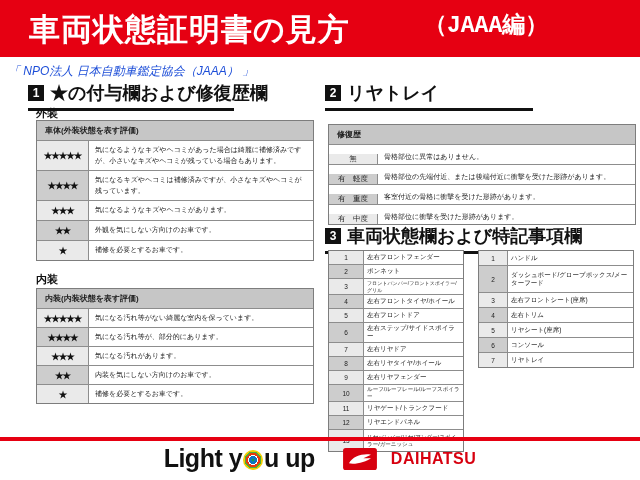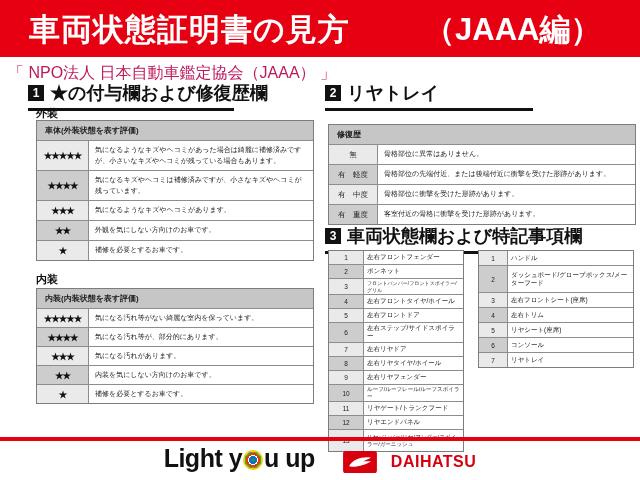--- a/index.html
+++ b/index.html
@@ -2,23 +2,23 @@
 <html><head>
 <meta charset="utf-8">
 <style>
   html,body{margin:0;padding:0;}
   body{width:640px;height:480px;font-family:"Liberation Sans",sans-serif;background:#fff;}
   .page{position:absolute;top:0;left:0;width:640px;height:478px;overflow:hidden;background:#fff;}
 
   
   .banner{position:absolute;left:0;top:0;width:640px;height:57px;background:#e60012;}
   .banner .title{position:absolute;left:29px;top:9px;font-size:31px;font-weight:bold;color:#fff;letter-spacing:1px;}
-  .banner .edition{position:absolute;left:424px;top:9px;font-size:31px;font-weight:bold;color:#fff;}
-
-  .subtitle{position:absolute;left:8px;top:63px;font-size:16px;color:#be185d;}
+  .banner .edition{position:absolute;left:424px;top:9px;font-size:23px;font-weight:bold;color:#fff;font-family:Liberation Mono, monospace;}
+
+  .subtitle{position:absolute;left:8px;top:63px;font-size:12px;color:#1d4ed8;font-style:italic;}
 
   
   .sec{position:absolute;display:flex;align-items:center;gap:6px;border-bottom:3px solid #111;padding-bottom:3px;}
   .sec-num{width:16px;height:16px;background:#111;color:#fff;font-weight:bold;font-size:12px;
            display:flex;align-items:center;justify-content:center;flex:none;}
   .sec-title{font-weight:bold;font-size:18px;color:#111;white-space:nowrap;}
   #sec1{left:28px;top:81px;width:206px;}
   #sec2{left:325px;top:81px;width:208px;}
   #sec3{left:325px;top:224px;width:210px;}
 
@@ -39,40 +39,40 @@
   #ext-tbl{top:120px;}
   #int-tbl{top:288px;}
   .stars-tbl .lab{width:51px;font-size:9.5px;font-weight:bold;letter-spacing:-1px;color:#111;}
   .h2l{min-height:29px;}
   .h1l{min-height:19px;}
   .h18{min-height:18px;}
 
   
   #repair-tbl{left:328px;top:124px;width:306px;}
   #repair-tbl .lab{width:48px;font-size:7.5px;color:#222;}
-  #repair-tbl .row{min-height:19px;}
+  #repair-tbl .row{min-height:19px;align-items:flex-end;}
   #repair-tbl .row.head{min-height:16px;}
 
   
   .cond .lab{font-size:6.5px;color:#222;}
   .cond .desc{font-size:6.5px;line-height:1.3;padding:1px 3px;}
   #cond-left{left:328px;top:250px;width:134px;}
   #cond-left .lab{width:34px;}
   #cond-left .row{min-height:13px;}
   #cond-left .row.dbl{min-height:21px;}
   #cond-left .fs5 .desc{font-size:5px;}
   #cond-left .fs55 .desc{font-size:5.5px;}
   #cond-right{left:478px;top:250px;width:154px;}
   #cond-right .lab{width:28px;}
   #cond-right .row{min-height:14px;}
   #cond-right .row.dbl{min-height:26px;}
 
   
   .red-line{position:absolute;left:0;top:437px;width:640px;height:4px;background:#e60012;}
-  .footer{position:absolute;left:0;top:444px;width:640px;display:flex;justify-content:center;align-items:flex-end;gap:16px;}
+  .footer{position:absolute;left:0;top:444px;width:640px;display:flex;justify-content:center;align-items:center;gap:16px;}
   .slogan{display:flex;align-items:center;font-size:25px;font-weight:bold;color:#111;letter-spacing:-0.5px;}
   .ring{width:20px;height:20px;border-radius:50%;margin:2px 1px 0 1px;flex:none;
         background:radial-gradient(circle,#1aa13d 0 1.5px,#0e76bc 1.5px 4px,#ffffff 4px 5px,#e8380d 5px 7px,#4fae3b 7px 8.5px,#f3cf00 8.5px 10px);}
   .daihatsu{display:flex;align-items:center;gap:14px;padding-left:12px;}
   .d-text{color:#d7000f;font-weight:bold;font-size:16px;letter-spacing:0.5px;}
 </style>
 </head>
 <body>
 
 <div class="page">
@@ -154,26 +154,26 @@
     </div>
     <div class="row">
       <div class="lab sa">無</div>
       <div class="desc">骨格部位に異常はありません。</div>
     </div>
     <div class="row">
       <div class="lab sb">有　軽度</div>
       <div class="desc">骨格部位の先端付近、または後端付近に衝撃を受けた形跡があります。</div>
     </div>
     <div class="row">
+      <div class="lab sb">有　重度</div>
+      <div class="desc">客室付近の骨格に衝撃を受けた形跡があります。</div>
+    </div>
+    <div class="row">
       <div class="lab sa">有　中度</div>
       <div class="desc">骨格部位に衝撃を受けた形跡があります。</div>
-    </div>
-    <div class="row">
-      <div class="lab sb">有　重度</div>
-      <div class="desc">客室付近の骨格に衝撃を受けた形跡があります。</div>
     </div>
   </div>
 
   <div class="sec" id="sec3">
     <span class="sec-num">3</span>
     <span class="sec-title">車両状態欄および特記事項欄</span>
   </div>
 
   <div class="tbl cond" id="cond-left">
     <div class="row">

